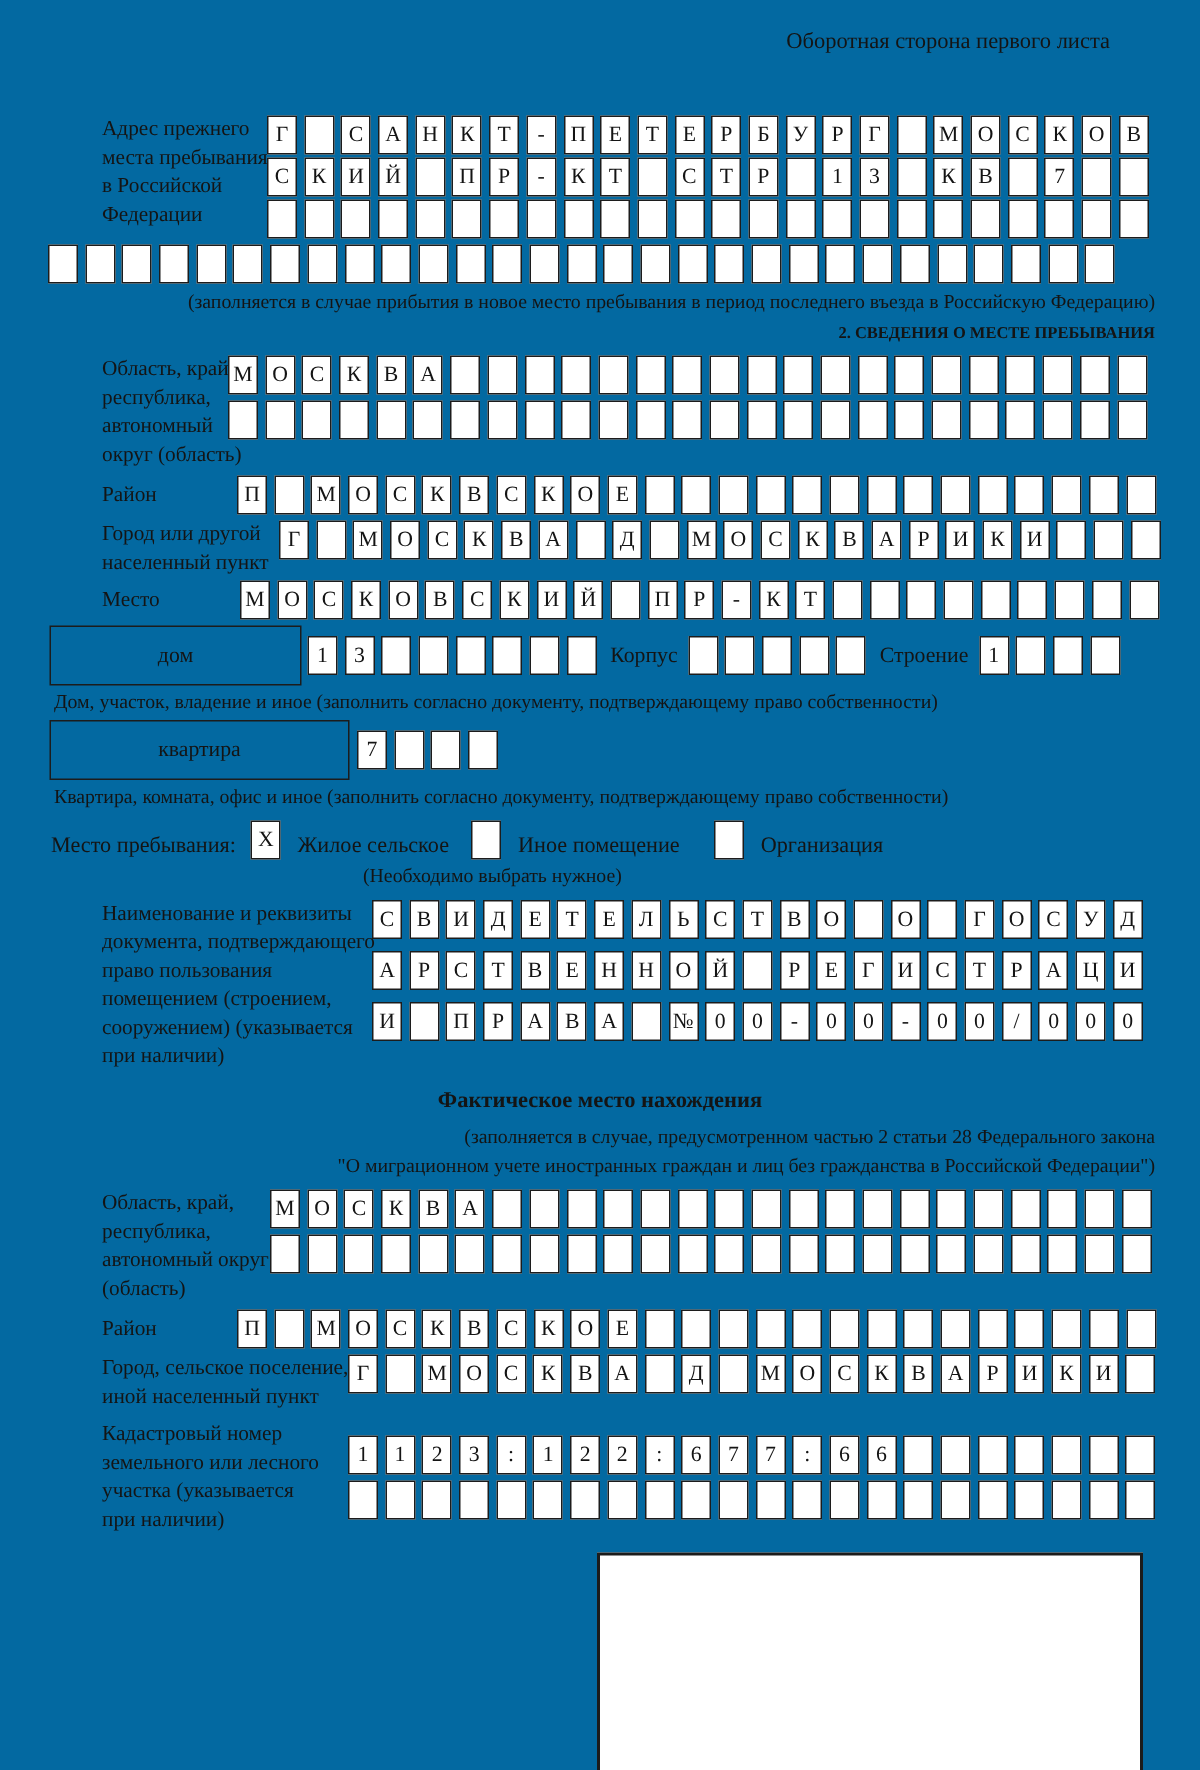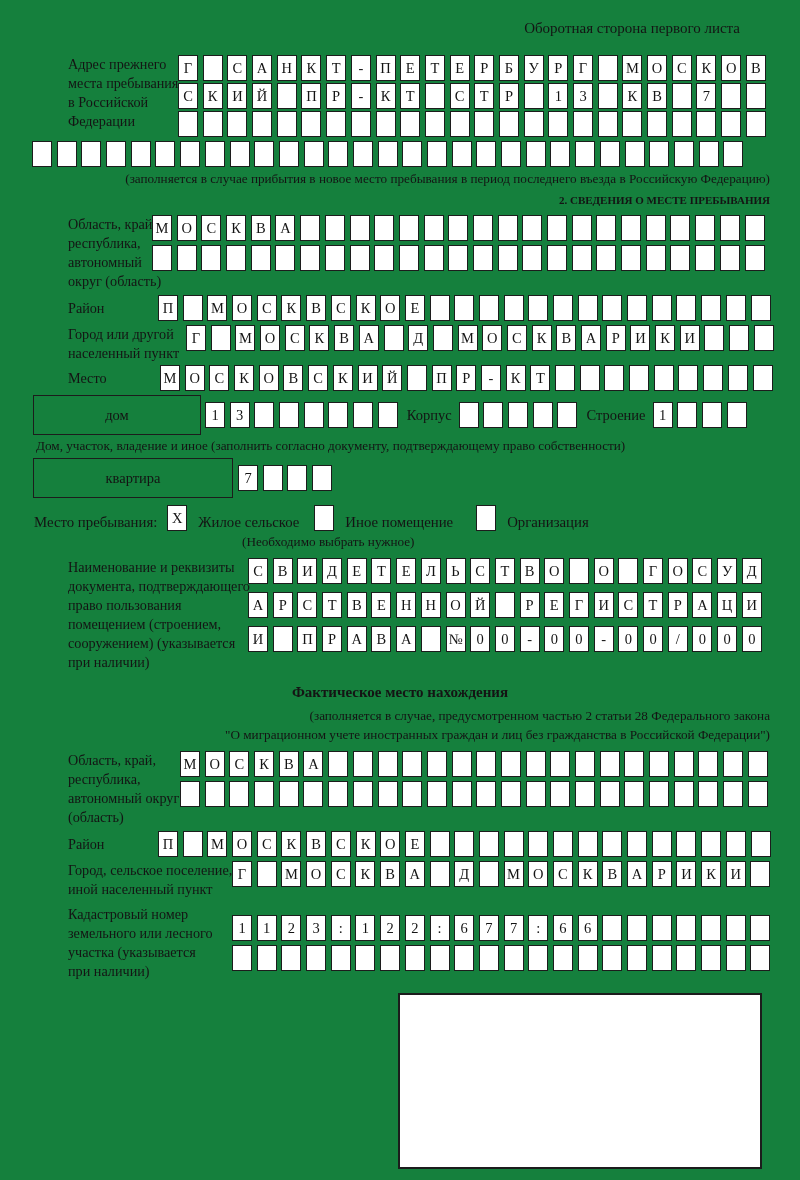--- a/index.html
+++ b/index.html
@@ -1,18 +1,18 @@
 <!DOCTYPE html>
 <html><head>
 <meta charset="utf-8">
 <style>
   html,body{margin:0;padding:0;background:#fff;}
   .page{
     width:800px;height:1180px;box-sizing:border-box;
-    padding:14px 30px 0 30px;background:#15803d;color:#141414;
+    padding:14px 30px 0 30px;background:#0369a1;color:#141414;
     font-family:"Liberation Serif","DejaVu Serif",serif;
     overflow:hidden;position:relative;
   }
   .header-note{text-align:right;font-size:15px;margin:6px 30px 0 0;}
   .sec-title{text-align:right;font-weight:bold;font-size:11px;margin:6px 0 9px 0;font-family:Liberation Serif, serif;}
   .sub-title{text-align:center;font-weight:bold;font-size:15px;margin:12px 0 6px 0;}
   .note{font-size:13.2px;line-height:18px;}
   .note.center{text-align:right;}
   .note.indent{margin-left:6px;}
   .frow{display:flex;align-items:flex-start;margin-bottom:4px;}
@@ -58,21 +58,21 @@
     box-sizing:border-box;width:364px;height:176px;border:2px solid #1c1c1c;background:#fff;
   }
 </style>
 </head>
 <body>
 
 <div class="page">
 
   <div class="header-note">Оборотная сторона первого листа</div>
 
-  <div class="frow" style="margin-top:18px;">
+  <div class="frow" style="margin-top:40px;">
     <div class="label w148">Адрес прежнего
 места пребывания
 в Российской
 Федерации</div>
     <div class="grid tight">
         <div class="cells">
           <span class="cell">Г</span>
           <span class="cell"></span>
           <span class="cell">С</span>
           <span class="cell">А</span>
@@ -390,20 +390,21 @@
     <div class="namebox aptname">квартира</div>
     <div class="grid">
         <div class="cells">
           <span class="cell">7</span>
           <span class="cell"></span>
           <span class="cell"></span>
           <span class="cell"></span>
         </div>
       </div>
   </div>
+  <div class="note indent aptnote">Квартира, комната, офис и иное (заполнить согласно документу, подтверждающему право собственности)</div>
 
   <div class="stayrow">
     <span class="staylabel">Место пребывания:</span>
     <span class="cell">X</span>
     <span class="optlabel optgap1">Жилое сельское</span>
     <span class="cell"></span>
     <span class="optlabel optgap2">Иное помещение</span>
     <span class="cell"></span>
     <span class="optlabel">Организация</span>
   </div>

